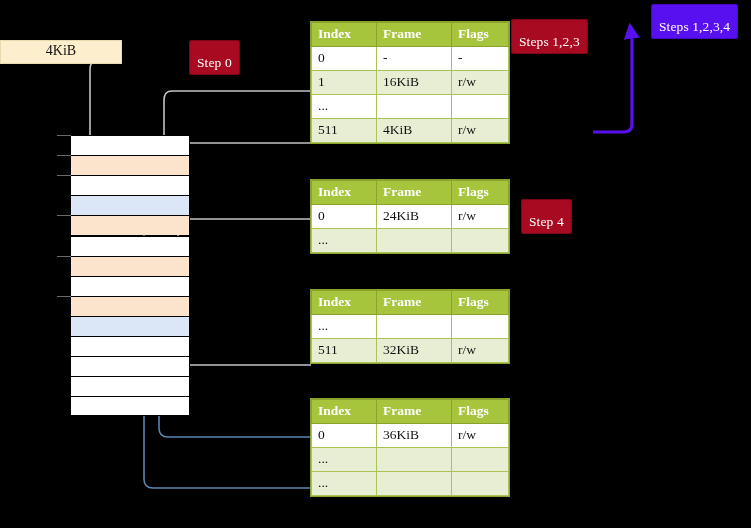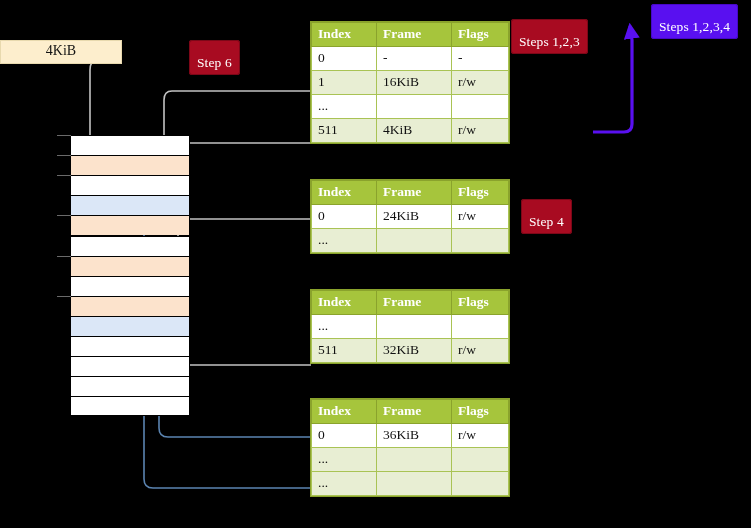--- a/index.html
+++ b/index.html
@@ -150,21 +150,21 @@
       <div class="mrow o" style="top: 160.8px; height: 20.1px; width: 120px;"></div>
       <div class="tick" style="left: -13px; width: 14px; top: 160.8px;"></div>
       <div class="mrow b" style="top: 180.9px; height: 20.1px; width: 120px;"></div>
       <div class="mrow w" style="top: 201px; height: 20.1px; width: 120px;"></div>
       <div class="mrow w" style="top: 221.1px; height: 20.1px; width: 120px;"></div>
       <div class="mrow w" style="top: 241.2px; height: 20.1px; width: 120px;"></div>
       <div class="mrow w last" style="top: 261.3px; height: 20.1px; width: 120px;"></div>
     </div>
 
   <div class="badge red" style="left:189px;top:40px;">
-    <span>Step 6</span>
+    <span>Step 0</span>
   </div>
   <div class="badge red" style="left:511px;top:19px;">
     <span>Steps 1,2,3</span>
   </div>
   <div class="badge violet" style="left:651px;top:4px;">
     <span>Steps 1,2,3,4</span>
   </div>
   <div class="badge red" style="left:521px;top:159px;margin-top:40px;">
     <span>Step 4</span>
   </div>

